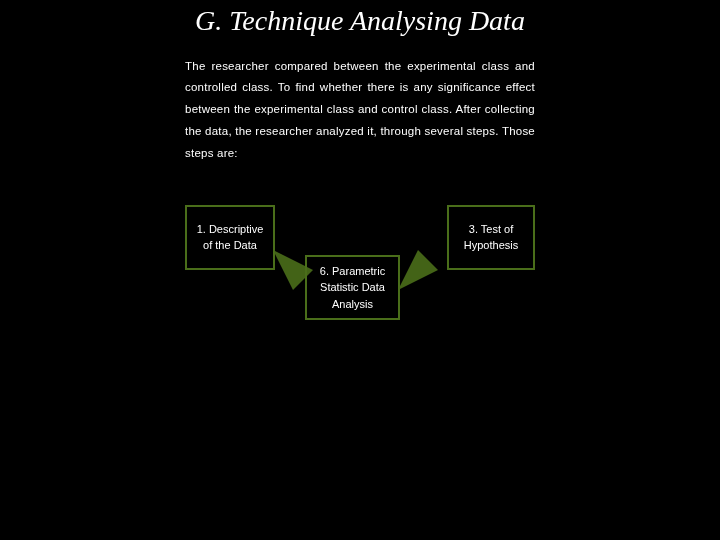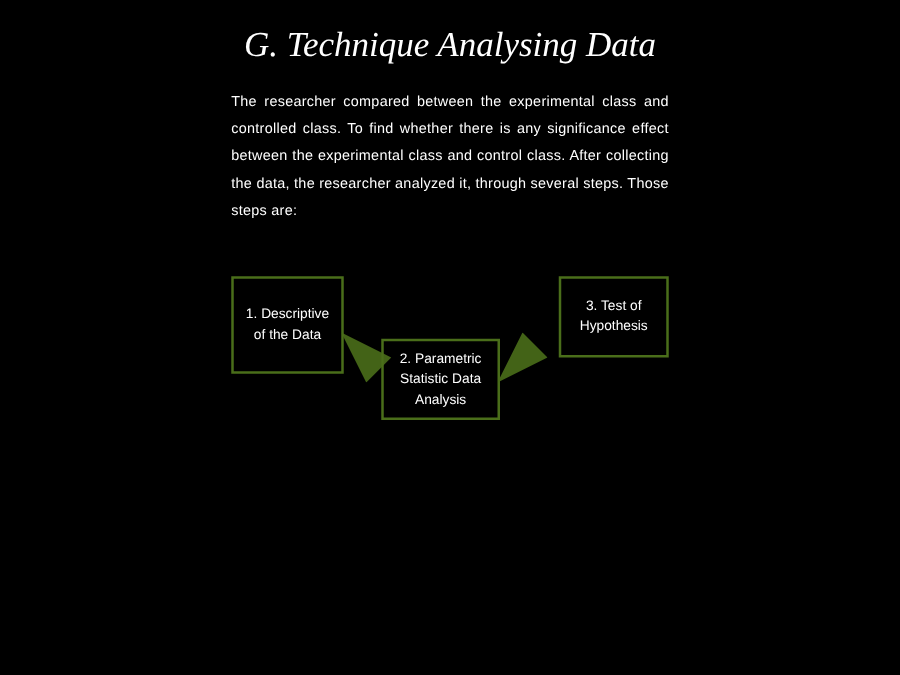--- a/index.html
+++ b/index.html
@@ -10,21 +10,21 @@
       height: 540px;
       overflow: hidden;
       font-family: Arial, sans-serif;
       color: #fff;
     }
 
     .page-container {
       width: 720px;
       height: 540px;
       position: relative;
-      padding: 20px 185px 20px 185px;
+      padding: 4px 185px 20px 185px;
     }
 
     .title-area {
       text-align: center;
       margin-bottom: 18px;
     }
 
     .title-text {
       font-family: 'Brush Script MT', 'Segoe Script', cursive;
       font-size: 28px;
@@ -60,21 +60,21 @@
       display: flex;
       align-items: center;
       justify-content: center;
       flex-direction: column;
     }
 
     .box-1 {
       left: 0px;
       top: 20px;
       width: 90px;
-      height: 78px;
+      height: 65px;
     }
 
     .box-2 {
       left: 120px;
       top: 70px;
       width: 95px;
       height: 65px;
     }
 
     .box-3 {
@@ -123,21 +123,21 @@
 of the Data</span>
     </div>
 
     <div class="arrow arrow-1">
       <svg width="40" height="40" viewBox="0 0 40 40">
         <polygon points="0,0 20,40 40,20" fill="#4a6e1a" opacity="0.9"></polygon>
       </svg>
     </div>
 
     <div class="step-box box-2">
-      <span style="white-space:pre-line; font-size:11px;">2. Parametric
+      <span style="white-space:pre-line; font-size:11px;">6. Parametric
 Statistic Data
 Analysis</span>
     </div>
 
     <div class="arrow arrow-2">
       <svg width="40" height="40" viewBox="0 0 40 40">
         <polygon points="0,40 20,0 40,20" fill="#4a6e1a" opacity="0.9"></polygon>
       </svg>
     </div>
 

